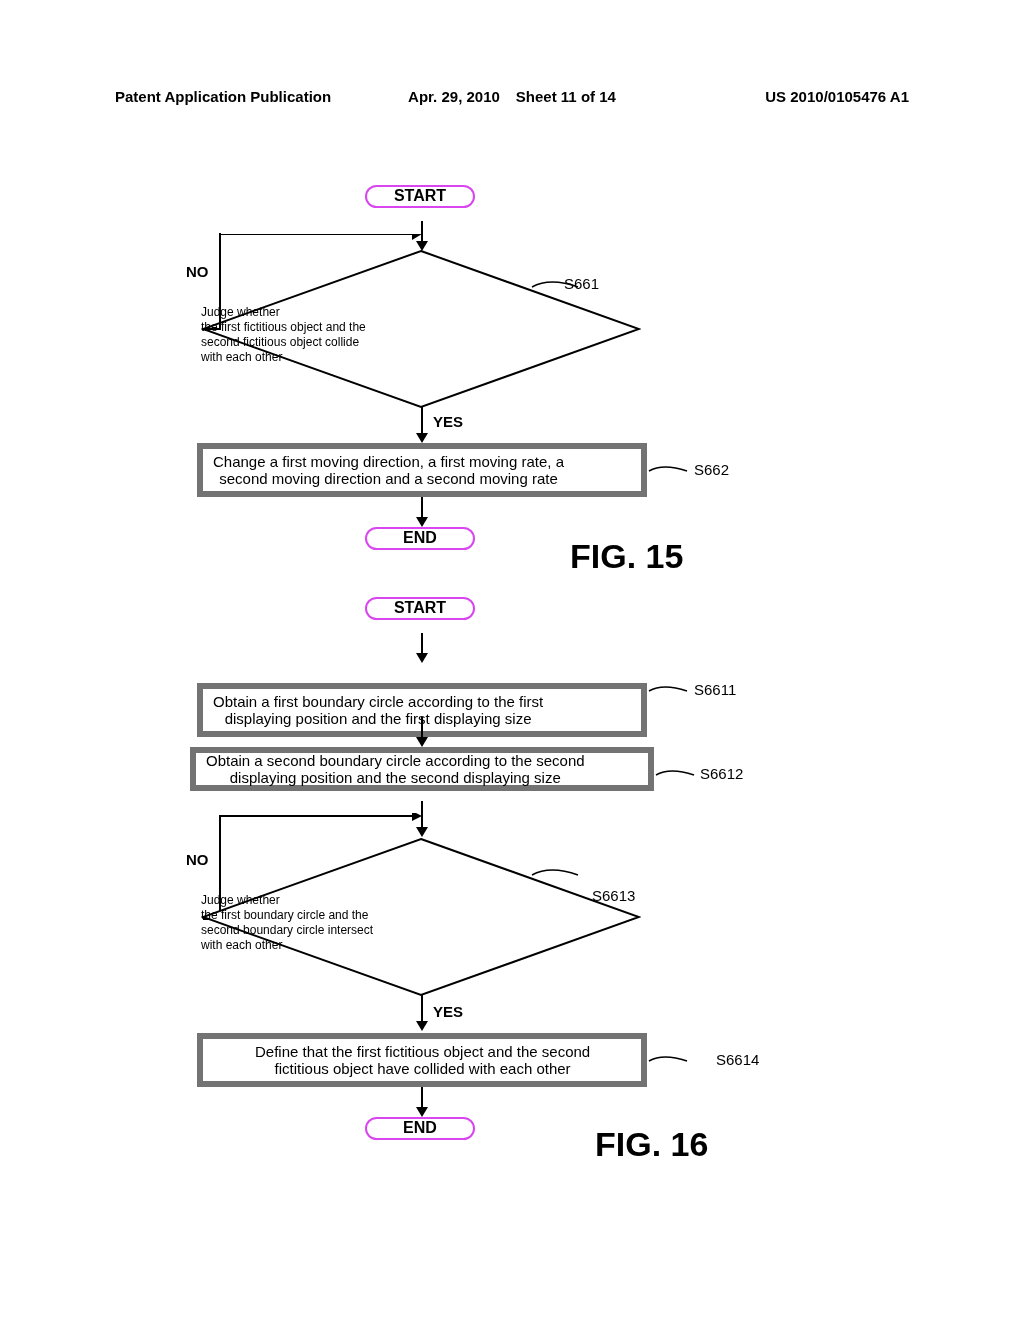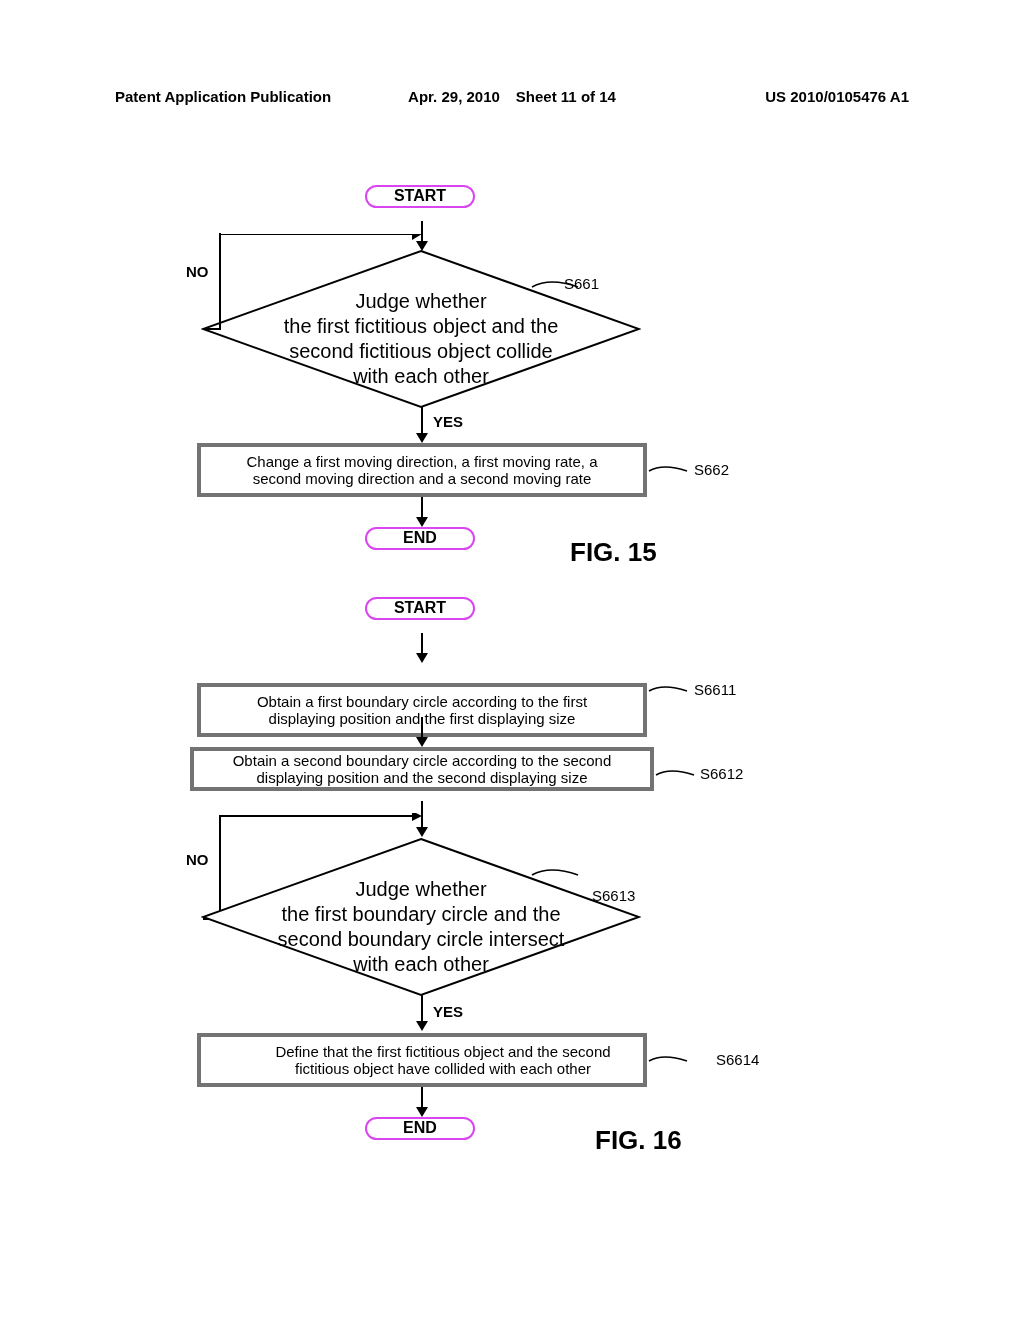--- a/index.html
+++ b/index.html
@@ -42,49 +42,48 @@
       display: flex;
       align-items: flex-start;
       justify-content: center;
       font-size: 16px;
       font-weight: bold;
       height: 23px;
       width: 110px;
     }
     .process {
       position: absolute;
-      border: 4px solid #737373;
+      border: 6px solid #737373;
       background: white;
       display: flex;
       align-items: center;
-      justify-content: center;
+      justify-content: flex-start;
       text-align: center;
       font-size: 15px;
       padding: 6px 10px;
     }
     .decision {
       position: absolute;
     }
     .decision svg { position: absolute; top: 0; left: 0; }
     .decision-text {
       position: absolute;
       width: 100%;
-      text-align: center;
-      font-size: 20px;
+      font-size: 12px;
       line-height: 1.25;
       top: 50%;
       transform: translateY(-40%);
     }
     .label {
       position: absolute;
       font-size: 15px;
     }
     .fig-label {
       position: absolute;
-      font-size: 26px;
+      font-size: 34px;
       font-weight: bold;
     }
     .arrow-line { position: absolute; }
     .arrow-line svg { display: block; }
   </style>
 </head>
 <body>
 
 <div class="header">
   <span>Patent Application Publication</span>

